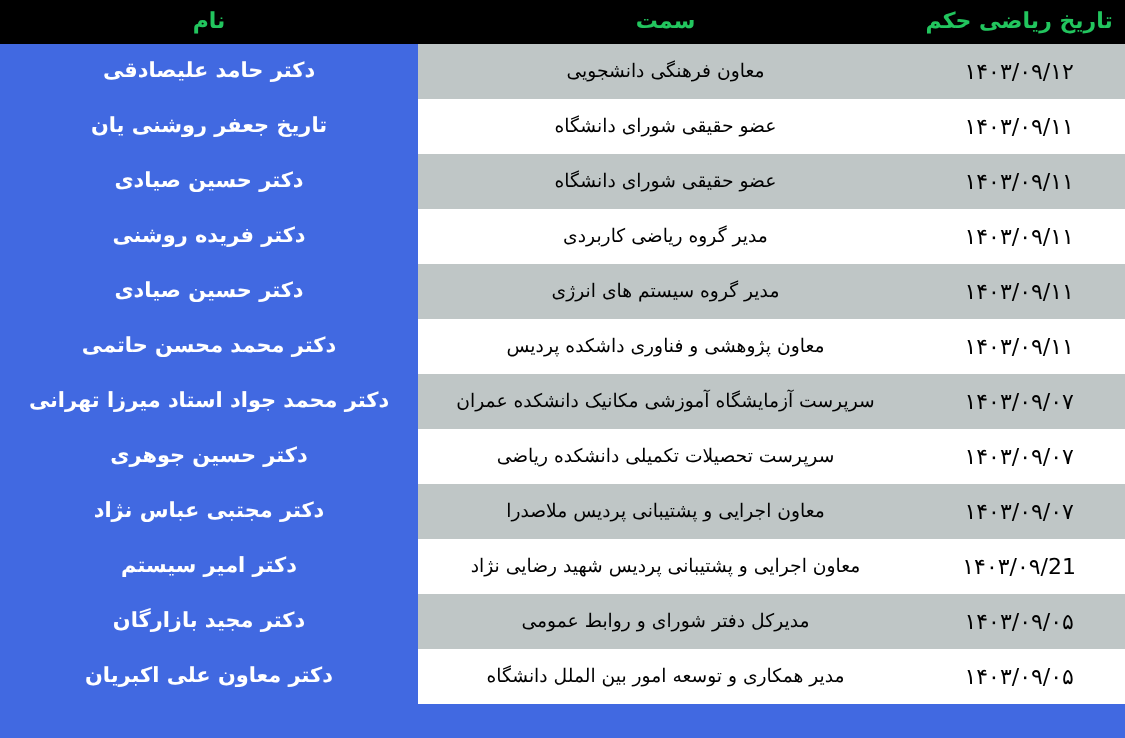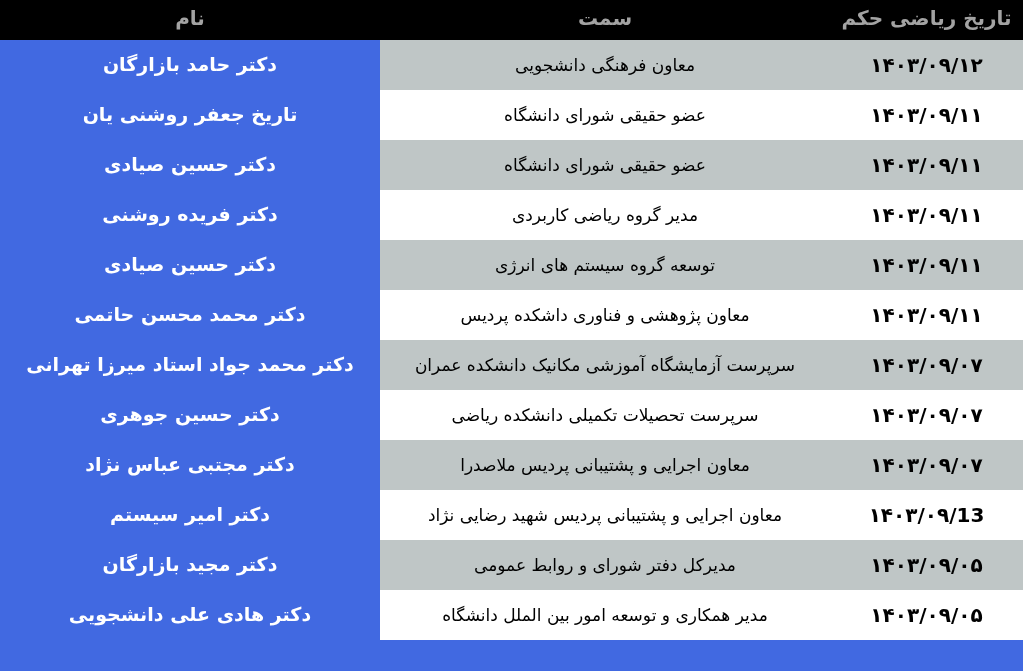--- a/index.html
+++ b/index.html
@@ -26,40 +26,40 @@
     direction: rtl;
   }
   table.appointments col.col-date { width: 193px; }
   table.appointments col.col-role { width: 450px; }
   table.appointments col.col-name { width: 380px; }
 
   thead tr.header-row {
     background: #000000;
   }
   thead th {
-    color: #a3a3a3;
+    color: #22c55e;
     font-size: 20px;
     font-weight: bold;
     text-align: center;
     padding: 6px 4px 9px 4px;
     height: 34px;
     box-sizing: border-box;
     white-space: nowrap;
   }
   tbody td {
     height: 50px;
     box-sizing: border-box;
     vertical-align: middle;
     padding: 2px 8px;
   }
   td.cell-date {
     background: #ffffff;
     color: #000000;
     font-size: 20px;
-    font-weight: bold;
+    font-weight: normal;
     text-align: center;
     letter-spacing: 0.5px;
   }
   tr.shade td.cell-date {
     background: #bfc6c6;
   }
   td.cell-role {
     background: #ffffff;
     color: #000000;
     font-size: 17px;
@@ -98,40 +98,40 @@
       <tr class="header-row">
         <th class="th-date">تاریخ ریاضی حکم</th>
         <th class="th-role">سمت</th>
         <th class="th-name">نام</th>
       </tr>
     </thead>
     <tbody id="table-body">
         <tr class="shade">
           <td class="cell-date">۱۴۰۳/۰۹/۱۲</td>
           <td class="cell-role">معاون فرهنگی دانشجویی</td>
-          <td class="cell-name">دکتر حامد بازارگان</td>
+          <td class="cell-name">دکتر حامد علیصادقی</td>
         </tr>
         <tr>
           <td class="cell-date">۱۴۰۳/۰۹/۱۱</td>
           <td class="cell-role">عضو حقیقی شورای دانشگاه</td>
           <td class="cell-name">تاریخ جعفر روشنی یان</td>
         </tr>
         <tr class="shade">
           <td class="cell-date">۱۴۰۳/۰۹/۱۱</td>
           <td class="cell-role">عضو حقیقی شورای دانشگاه</td>
           <td class="cell-name">دکتر حسین صیادی</td>
         </tr>
         <tr>
           <td class="cell-date">۱۴۰۳/۰۹/۱۱</td>
           <td class="cell-role">مدیر گروه ریاضی کاربردی</td>
           <td class="cell-name">دکتر فریده روشنی</td>
         </tr>
         <tr class="shade">
           <td class="cell-date">۱۴۰۳/۰۹/۱۱</td>
-          <td class="cell-role">توسعه گروه سیستم های انرژی</td>
+          <td class="cell-role">مدیر گروه سیستم های انرژی</td>
           <td class="cell-name">دکتر حسین صیادی</td>
         </tr>
         <tr>
           <td class="cell-date">۱۴۰۳/۰۹/۱۱</td>
           <td class="cell-role">معاون پژوهشی و فناوری داشکده پردیس</td>
           <td class="cell-name">دکتر  محمد محسن حاتمی</td>
         </tr>
         <tr class="shade">
           <td class="cell-date">۱۴۰۳/۰۹/۰۷</td>
           <td class="cell-role">سرپرست آزمایشگاه آموزشی مکانیک دانشکده عمران</td>
@@ -141,29 +141,29 @@
           <td class="cell-date">۱۴۰۳/۰۹/۰۷</td>
           <td class="cell-role">سرپرست تحصیلات تکمیلی دانشکده ریاضی</td>
           <td class="cell-name">دکتر حسین جوهری</td>
         </tr>
         <tr class="shade">
           <td class="cell-date">۱۴۰۳/۰۹/۰۷</td>
           <td class="cell-role">معاون اجرایی و پشتیبانی پردیس ملاصدرا</td>
           <td class="cell-name">دکتر مجتبی عباس نژاد</td>
         </tr>
         <tr>
-          <td class="cell-date">۱۴۰۳/۰۹/13</td>
+          <td class="cell-date">۱۴۰۳/۰۹/21</td>
           <td class="cell-role">معاون اجرایی و پشتیبانی پردیس شهید رضایی نژاد</td>
           <td class="cell-name">دکتر امیر سیستم</td>
         </tr>
         <tr class="shade">
           <td class="cell-date">۱۴۰۳/۰۹/۰۵</td>
           <td class="cell-role">مدیرکل دفتر شورای و روابط عمومی</td>
           <td class="cell-name">دکتر مجید بازارگان</td>
         </tr>
         <tr>
           <td class="cell-date">۱۴۰۳/۰۹/۰۵</td>
           <td class="cell-role">مدیر همکاری و توسعه امور بین الملل دانشگاه</td>
-          <td class="cell-name">دکتر هادی علی دانشجویی</td>
+          <td class="cell-name">دکتر معاون علی اکبریان</td>
         </tr>
       </tbody>
   </table>
 </div>
 
 </body></html>

